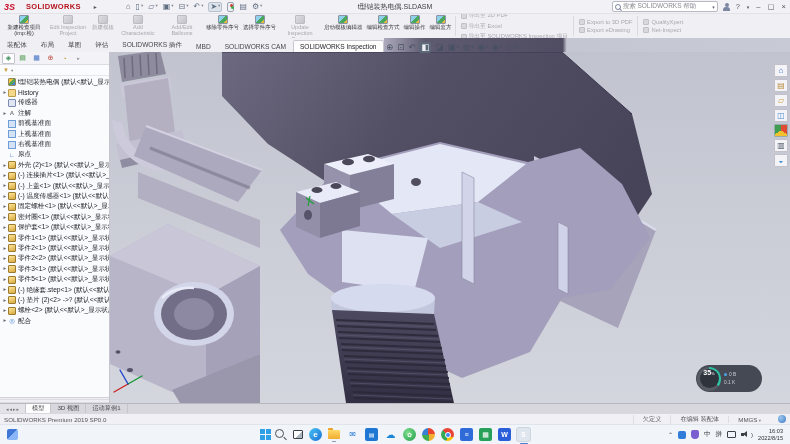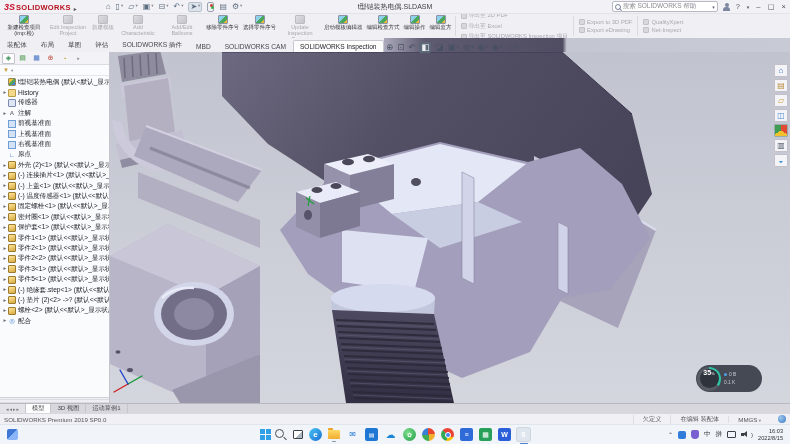--- a/index.html
+++ b/index.html
@@ -1,20 +1,20 @@
 <!DOCTYPE html>
 <html><head>
 <meta charset="utf-8">
 <style>
 *{box-sizing:border-box;margin:0;padding:0}
 html,body{width:790px;height:444px;overflow:hidden}
 body{font-family:"Liberation Sans","DejaVu Sans",sans-serif;position:relative;background:#fff;color:#333}
 
 .titlebar{height:14px;background:#f2f1f6;border-bottom:1px solid #e3e2e9;display:flex;align-items:center;padding:0 4px;gap:3px;position:relative}
-.logo{display:flex;align-items:flex-end;gap:1px}
+.logo{display:flex;align-items:center;gap:11px}
 .logo-mark{color:#c8102e;font-weight:bold;font-style:italic;font-size:9px}
 .logo-name{color:#b5121b;font-weight:bold;font-size:7.5px;letter-spacing:.3px}
 .logo-fly{font-size:6px;color:#555;margin-left:2px}
 .qat{display:flex;gap:5px;margin-left:26px;color:#5d6e80;font-size:8px;align-items:center}
 .qi{display:inline-flex;align-items:center;line-height:1;cursor:default;position:relative}
 .qi.dd::after{content:"▾";font-size:4.5px;color:#8a8a92;margin-left:1px}
 .qi.pressed{background:#dce3eb;border:1px solid #b6c1cd;border-radius:2px;padding:0 1px}
 .qi.traffic{width:7px;height:10px;border:1px solid #9aa2ae;border-radius:2px;background:#eef0f4}
 .qi.traffic::before{content:"";position:absolute;top:1.5px;left:1.5px;width:3px;height:3px;border-radius:50%;background:#d03a2e}
 .qi.traffic::after{content:"";position:absolute;bottom:1.5px;left:1.5px;width:3px;height:3px;border-radius:50%;background:#3fae4d}

